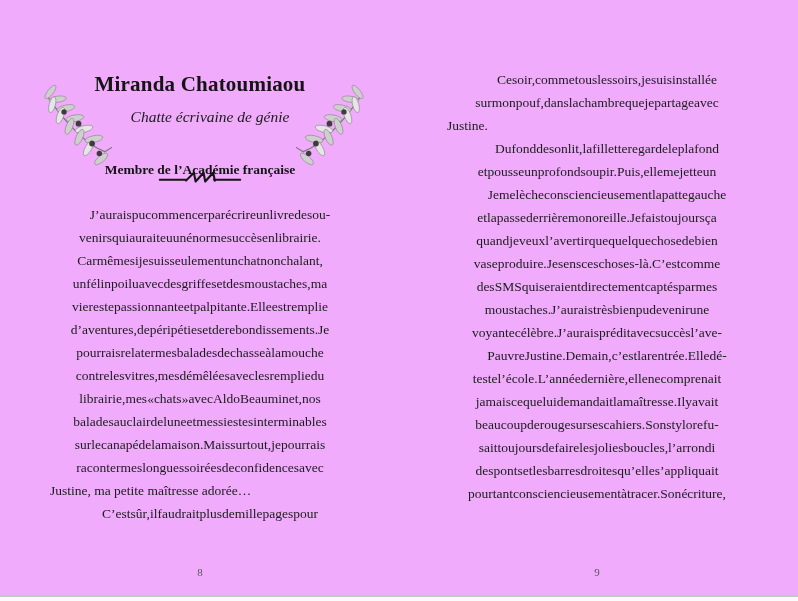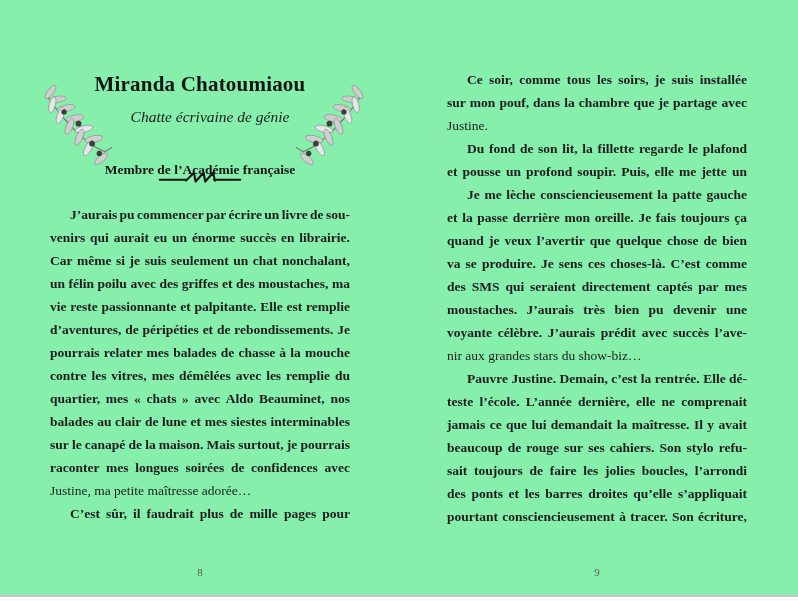--- a/index.html
+++ b/index.html
@@ -1,17 +1,17 @@
 <!DOCTYPE html>
 <html><head>
 <meta charset="utf-8">
 <style>
   html,body{margin:0;padding:0;background:#ffffff;}
   .spread{
-    position:relative;width:798px;height:601px;background:#86efac;overflow:hidden;
+    position:relative;width:798px;height:601px;background:#f0abfc;overflow:hidden;
     font-family:"Liberation Serif","DejaVu Serif",serif;color:#1c1c1c;
   }
   .page{position:absolute;top:0;height:100%;width:300px;}
   .page.left{left:50px;}
   .page.right{left:447px;}
 
   
   .chapter-header{position:absolute;left:0;top:0;width:300px;text-align:center;}
   .title{position:absolute;left:-20px;width:340px;top:72px;margin:0;
          font-size:21px;font-weight:bold;letter-spacing:.2px;color:#141414;}
@@ -22,21 +22,21 @@
   .branch{position:absolute;top:84px;width:76px;height:92px;}
   .branch.b-left{left:-14px;}
   .branch.b-right{left:246px;transform:scaleX(-1);}
   .divider{position:absolute;left:0;width:300px;top:169px;text-align:center;}
 
   
   .body-text{position:absolute;left:0;width:300px;font-size:13.5px;}
   .page.left  .body-text{top:203px;}
   .page.right .body-text{top:68px;}
   .line{height:23px;line-height:23px;white-space:nowrap;box-sizing:border-box;}
-  .line.just{display:flex;justify-content:space-between;font-weight:bold;}
+  .line.just{display:flex;justify-content:center;}
   .line.first{padding-left:20px;}
   .line.last{text-align:left;}
 
   .pagenum{position:absolute;left:0;width:300px;top:566px;text-align:center;
            font-size:11px;color:#595959;}
 
   .bottom-edge{position:absolute;left:0;right:0;bottom:0;height:4px;
                background:#fbfbfb;border-top:2px solid #c6c6c6;}
 
   svg{display:block;margin:0 auto;}
@@ -204,21 +204,21 @@
             <span>les</span>
             <span>vitres,</span>
             <span>mes</span>
             <span>démêlées</span>
             <span>avec</span>
             <span>les</span>
             <span>remplie</span>
             <span>du</span>
           </div>
           <div class="line just">
-            <span>quartier,</span>
+            <span>librairie,</span>
             <span>mes</span>
             <span>«</span>
             <span>chats</span>
             <span>»</span>
             <span>avec</span>
             <span>Aldo</span>
             <span>Beauminet,</span>
             <span>nos</span>
           </div>
           <div class="line just">
@@ -391,21 +391,20 @@
           </div>
           <div class="line just">
             <span>voyante</span>
             <span>célèbre.</span>
             <span>J’aurais</span>
             <span>prédit</span>
             <span>avec</span>
             <span>succès</span>
             <span>l’ave-</span>
           </div>
-          <div class="line last">nir aux grandes stars du show-biz…</div>
         </div>
         <div>
           <div class="line just first">
             <span>Pauvre</span>
             <span>Justine.</span>
             <span>Demain,</span>
             <span>c’est</span>
             <span>la</span>
             <span>rentrée.</span>
             <span>Elle</span>

